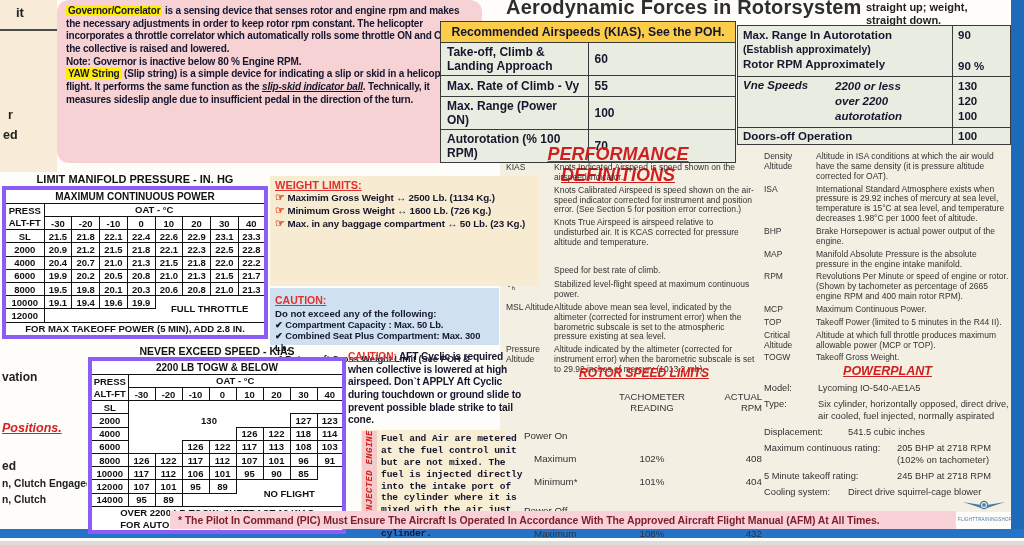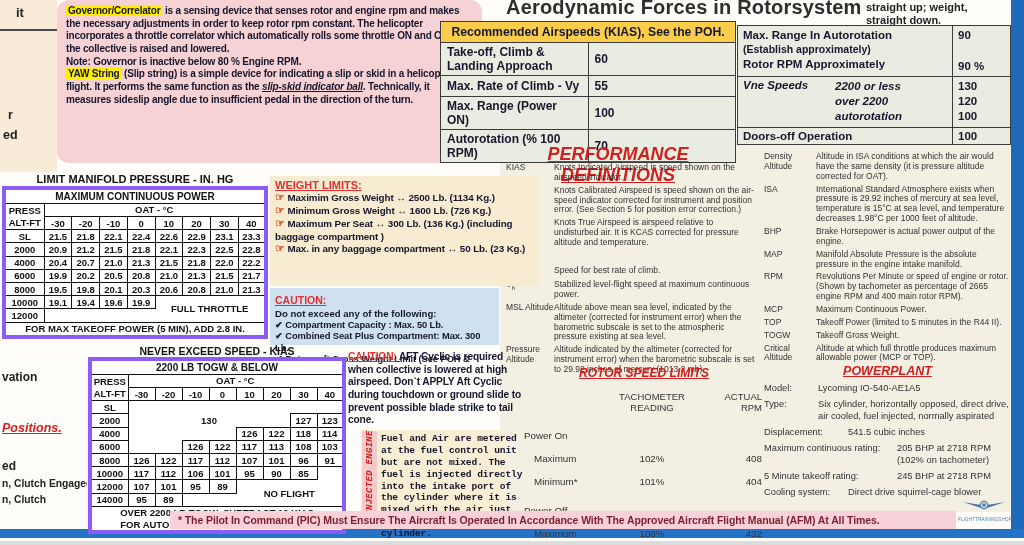--- a/index.html
+++ b/index.html
@@ -265,26 +265,26 @@
       </div>
     <div class="def-item">
         <div class="def-term">MCP</div>
         <div class="def-body">Maximum Continuous Power.</div>
       </div>
     <div class="def-item">
         <div class="def-term">TOP</div>
         <div class="def-body">Takeoff Power (limited to 5 minutes in the R44 II).</div>
       </div>
     <div class="def-item">
+        <div class="def-term">Critical Altitude</div>
+        <div class="def-body">Altitude at which full throttle produces maximum allowable power (MCP or TOP).</div>
+      </div>
+    <div class="def-item">
         <div class="def-term">TOGW</div>
         <div class="def-body">Takeoff Gross Weight.</div>
-      </div>
-    <div class="def-item">
-        <div class="def-term">Critical Altitude</div>
-        <div class="def-body">Altitude at which full throttle produces maximum allowable power (MCP or TOP).</div>
       </div>
   </div>
 
   <div class="abs blk-title" style="left:2px; top:173px; width:266px; font-size:11px;">LIMIT MANIFOLD PRESSURE - IN. HG</div>
   <table class="abs grid" style="left:2px; top:186px; width:266px;">
     <colgroup>
         <col style="width:40px;">
         <col>
         <col>
         <col>
@@ -385,21 +385,20 @@
     <tr>
           <td colspan="9">FOR MAX TAKEOFF POWER (5 MIN), ADD 2.8 IN.</td>
         </tr>
   </tbody>
     </table>
 
   <div class="abs wl-box">
     <div class="wl-title">WEIGHT LIMITS:</div>
     <div class="wl-item"><span class="pointer">☞</span> <span>Maximim Gross Weight ↔ 2500 Lb. (1134 Kg.)</span></div>
     <div class="wl-item"><span class="pointer">☞</span> <span>Minimum Gross Weight ↔ 1600 Lb. (726 Kg.)</span></div>
-    <div class="wl-item"><span class="pointer">☞</span> <span>Maximum Per Seat ↔ 300 Lb. (136 Kg.) (including baggage compartment )</span></div>
     <div class="wl-item"><span class="pointer">☞</span> <span>Max. in any baggage compartment ↔ 50 Lb. (23 Kg.)</span></div>
   </div>
 
   <div class="abs ca-box">
     <span class="ca-title">CAUTION:</span>
     <div class="ca-intro">Do not exceed any of the following:</div>
     <div class="ca-item"><span>✔</span> <span>Compartment Capacity : Max. 50 Lb.</span></div>
     <div class="ca-item"><span>✔</span> <span>Combined Seat Plus Compartment: Max. 300 Lb.</span></div>
     <div class="ca-item"><span>✔</span> <span>Rotorcraft Gross Weight Limit (See POH &amp; AFM)</span></div>
   </div>

